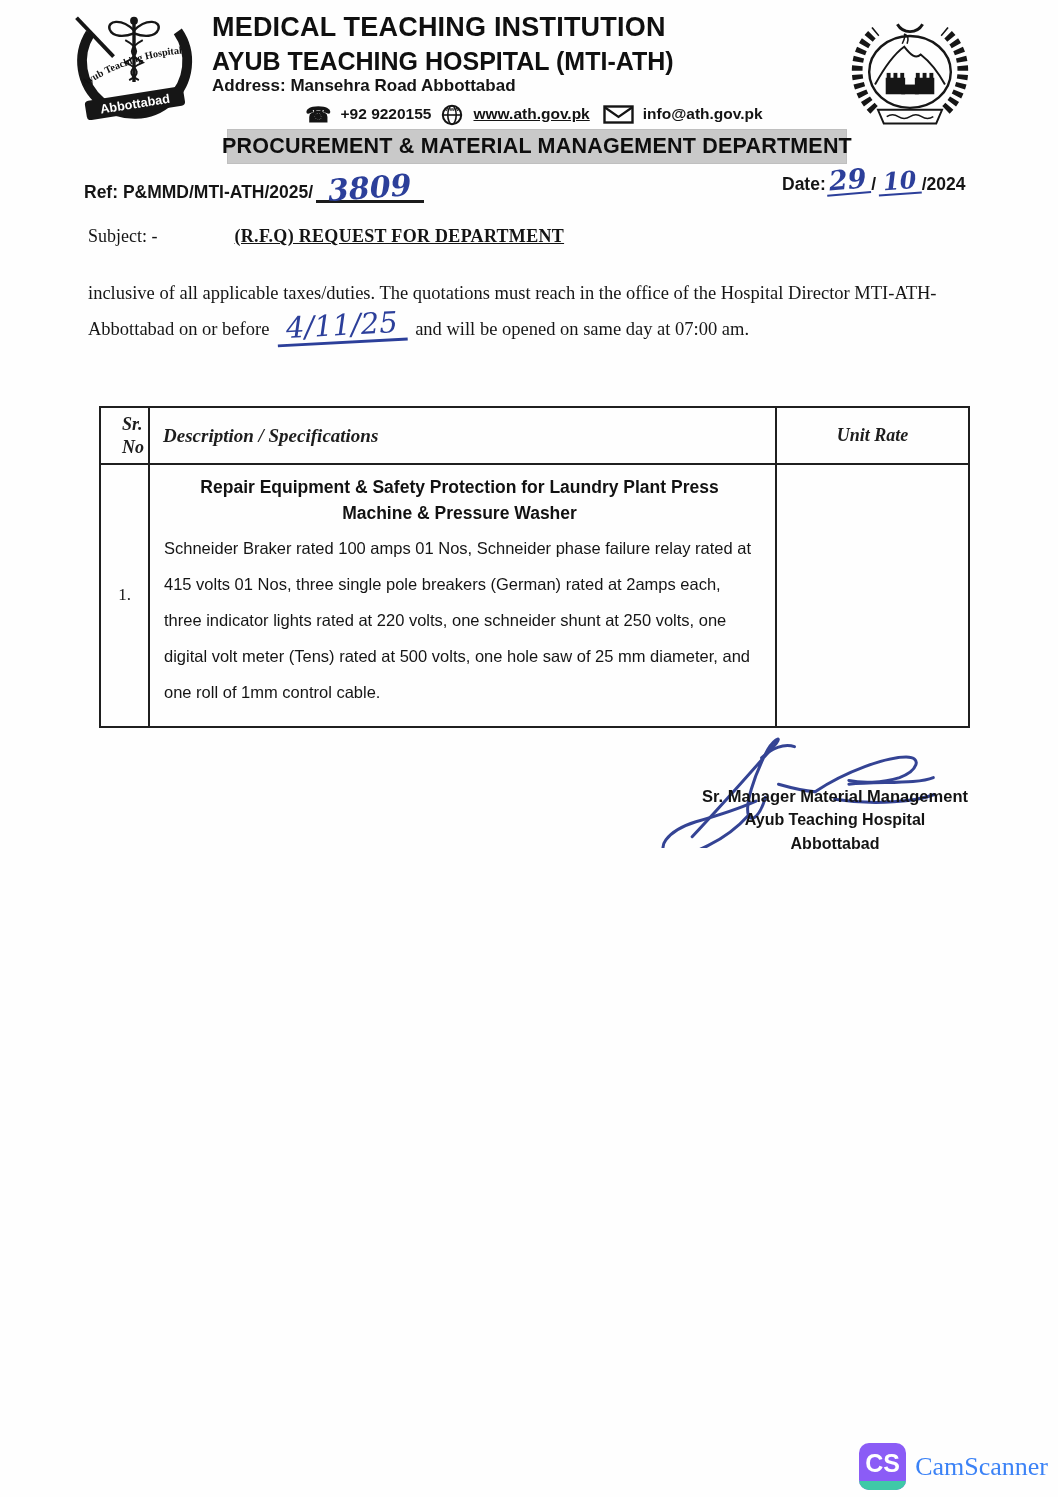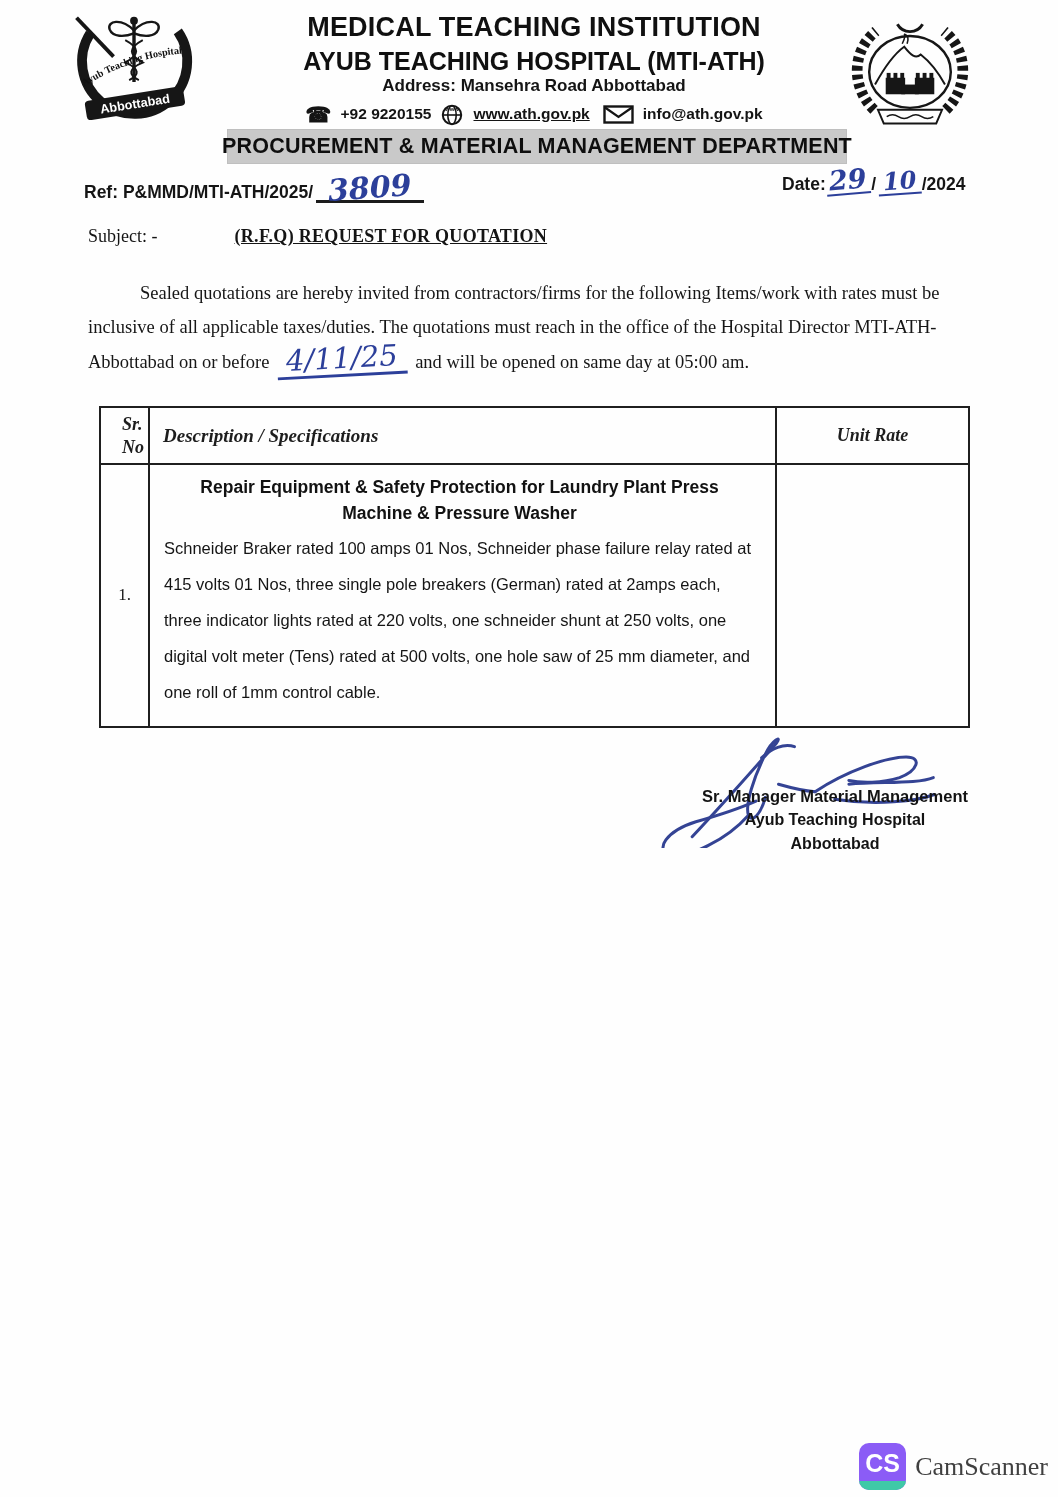--- a/index.html
+++ b/index.html
@@ -6,21 +6,21 @@
   html,body { background:#ffffff; }
   .page {
     position:relative; width:1058px; height:1497px; margin:0 auto;
     background:#fefefe; overflow:hidden;
     font-family:"Liberation Serif", serif; color:#1d1d1d;
   }
 
   
   .logo-ath { position:absolute; left:60px; top:8px; width:148px; height:112px; }
   .logo-kpk { position:absolute; left:842px; top:12px; width:136px; height:115px; }
-  .header-center { position:absolute; left:212px; top:12px; width:644px; text-align:center; }
+  .header-center { position:absolute; left:212px; top:12px; width:644px; text-align:left; }
   .h-title { font-family:"Liberation Sans", sans-serif; font-weight:bold; font-size:27px; color:#101010; letter-spacing:0.2px; }
   .h-sub   { font-family:"Liberation Sans", sans-serif; font-weight:bold; font-size:25px; color:#101010; margin-top:4px; }
   .h-addr  { font-family:"Liberation Sans", sans-serif; font-weight:bold; font-size:17px; color:#141414; }
   .h-contact { margin-top:6px; display:flex; align-items:center; justify-content:center; gap:9px;
                font-family:"Liberation Sans", sans-serif; font-size:15.5px; font-weight:bold; color:#141414; }
   .phone-glyph { font-size:21px; line-height:1; }
   .h-web { text-decoration:underline; margin-right:4px; }
   .contact-svg { display:block; }
 
   .banner {
@@ -80,21 +80,21 @@
   .sig-title { font-weight:bold; font-size:16.5px; }
   .sig-org, .sig-city { font-weight:bold; font-size:16px; }
 
   
   .camscanner { position:absolute; right:10px; bottom:7px; display:flex; align-items:center; gap:9px; }
   .cs-icon { position:relative; width:47px; height:47px; background:#8b5cf6; border-radius:10px;
              display:flex; align-items:center; justify-content:center; overflow:hidden; }
   .cs-icon::after { content:""; position:absolute; left:0; right:0; bottom:0; height:9px; background:#3fc9a7; }
   .cs-letters { color:#ffffff; font-family:"Liberation Sans", sans-serif; font-weight:bold; font-size:25px;
                 position:relative; top:-3px; }
-  .cs-label { font-family:"Liberation Serif", serif; font-size:26px; color:#404040; }
+  .cs-label { font-family:"Liberation Serif", serif; font-size:26px; color:#3b82f6; }
 </style>
 </head>
 <body>
 
 <div class="page">
 
   <svg class="logo-ath" viewBox="0 0 150 115">
     <line x1="16" y1="10" x2="54" y2="50" stroke="#161616" stroke-width="4"></line>
     <path d="M30,26 A54,54 0 1,0 120,24" fill="none" stroke="#161616" stroke-width="10"></path>
     <circle cx="75" cy="13" r="4" fill="#161616"></circle>
@@ -168,28 +168,27 @@
   <div class="date-line">
     <span>Date:</span>
     <span class="hand date-day">29</span>
     <span class="date-slash">/</span>
     <span class="hand date-month">10</span>
     <span>/2024</span>
   </div>
 
   <div class="subject-line">
     <span class="subject-label">Subject: -</span>
-    <span class="subject-title">(R.F.Q) REQUEST FOR QUOTATION</span>
+    <span class="subject-title">(R.F.Q) REQUEST FOR DEPARTMENT</span>
   </div>
 
   <div class="para">
-    <div class="para-l1">Sealed quotations are hereby invited from contractors/firms for the following Items/work with rates must be</div>
     <div>inclusive of all applicable taxes/duties. The quotations must reach in the office of the Hospital Director MTI-ATH-</div>
     <div>
-      <span>Abbottabad on or before</span><span class="hand deadline">4/11/25</span><span>and will be opened on same day at 05:00 am.</span>
+      <span>Abbottabad on or before</span><span class="hand deadline">4/11/25</span><span>and will be opened on same day at 07:00 am.</span>
     </div>
   </div>
 
   <table class="rfq-table">
     <thead>
       <tr>
         <th class="th-sr">Sr. No</th>
         <th class="th-desc">Description / Specifications</th>
         <th class="th-rate">Unit Rate</th>
       </tr>

